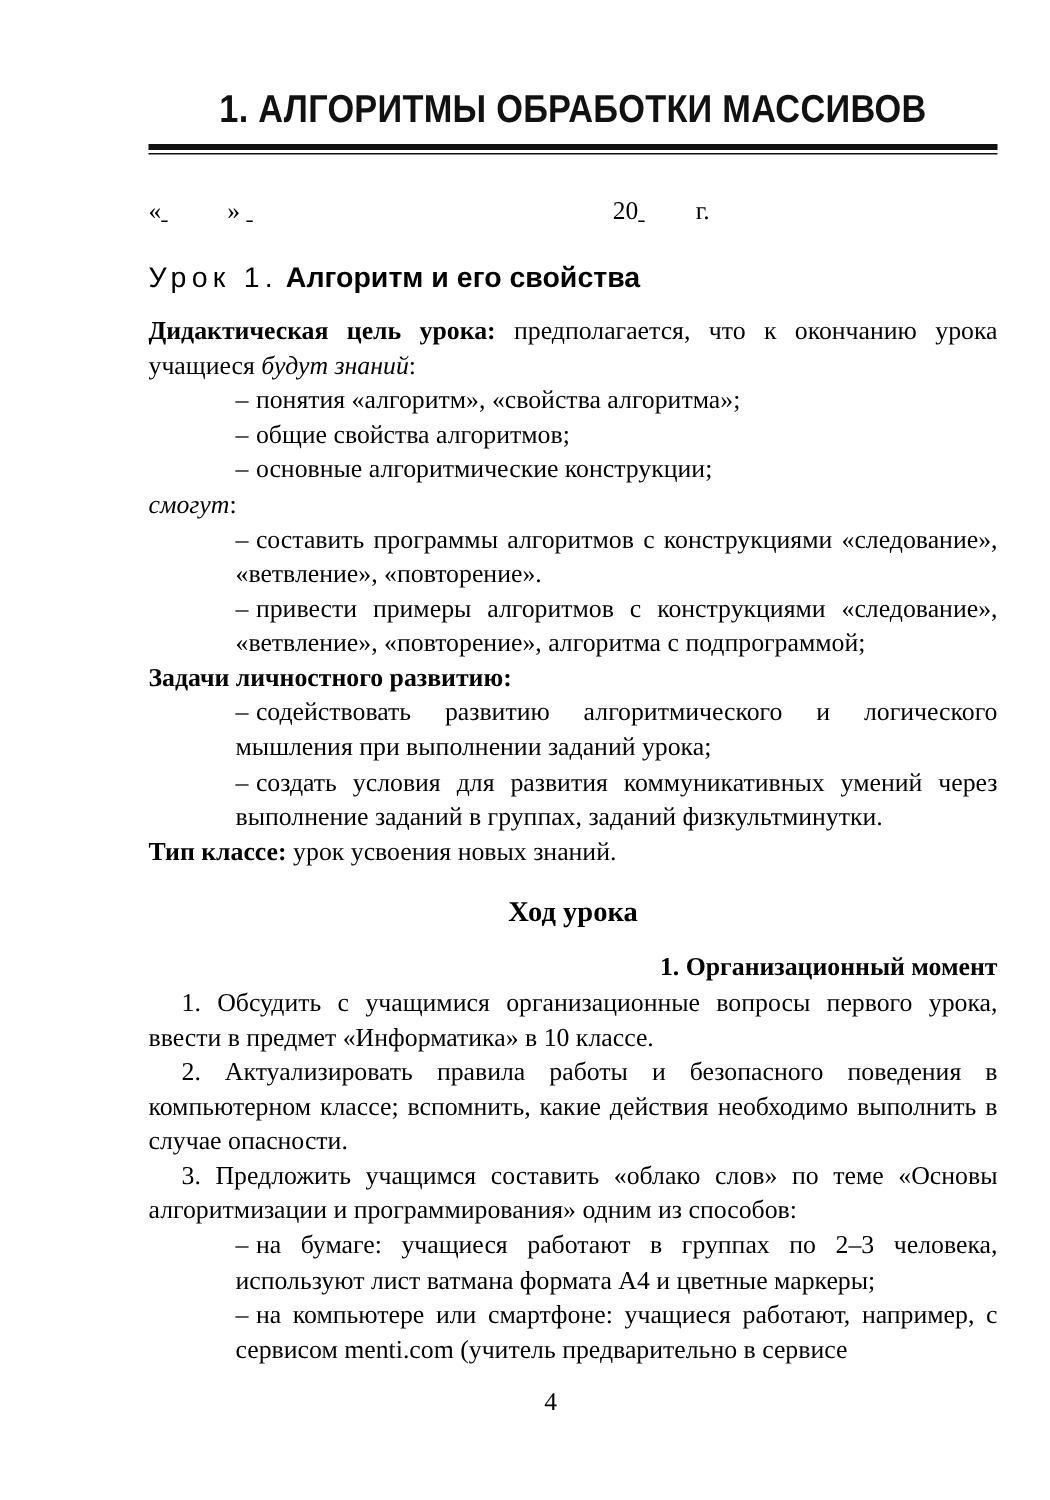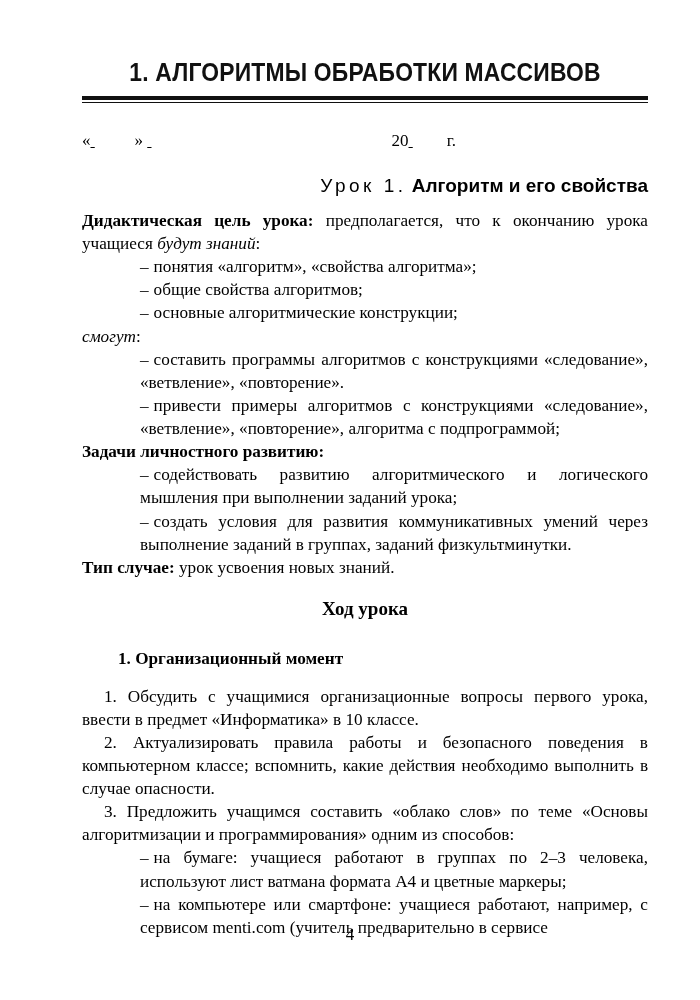--- a/index.html
+++ b/index.html
@@ -11,21 +11,21 @@
     width: 700px;
     height: 1000px;
     position: relative;
     font-family: "Liberation Serif", "DejaVu Serif", serif;
     color: #000000;
     overflow: hidden;
   }
 
   .page {
     position: absolute;
-    left: 0; top: 0;
+    left: 17px; top: 0;
     width: 564px;
     height: 1000px;
     box-sizing: border-box;
     text-decoration: underline;
   }
 
   .content {
     position: absolute;
     left: 82px;
     top: 0;
@@ -77,21 +77,21 @@
     letter-spacing: 0px;
   }
   .date-line .blank-day { display: inline-block; width: 44px; }
   .date-line .blank-month { display: inline-block; width: 240px; }
   .date-line .blank-year { display: inline-block; width: 34px; }
 
   
   .lesson-heading {
     margin: 0;
     padding-top: 22px;
-    text-align: right;
+    text-align: left;
     font-family: "Liberation Sans", "DejaVu Sans", sans-serif;
     font-size: 19px;
     line-height: 1.25;
     white-space: nowrap;
   }
   .lesson-heading .lesson-num {
     font-weight: normal;
     letter-spacing: 3.5px;
   }
   .lesson-heading .lesson-name {
@@ -129,25 +129,25 @@
   .section-heading {
     margin: 0;
     padding-top: 17px;
     padding-bottom: 12px;
     text-align: center;
     font-weight: bold;
     font-size: 19px;
   }
 
   .subsection-heading {
-    margin: 14px;
+    margin: 0;
     text-indent: 22px;
     font-weight: bold;
     font-size: 17.2px;
-    text-align: left;
+    text-align: right;
   }
 
   
   .page-number {
     position: absolute;
     left: 0;
     top: 925px;
     width: 700px;
     text-align: center;
     font-size: 17px;
@@ -190,21 +190,21 @@
       <p class="para"><i>смогут</i><span>:</span></p>
 
       <p class="bullet"><span class="dash">–</span><span>составить программы алгоритмов с конструкциями «следование», «ветвление», «повторение».</span></p>
       <p class="bullet"><span class="dash">–</span><span>привести примеры алгоритмов с конструкциями «следование», «ветвление», «повторение», алгоритма с подпрограммой;</span></p>
 
       <p class="para"><b>Задачи личностного развитию:</b></p>
 
       <p class="bullet"><span class="dash">–</span><span>содействовать развитию алгоритмического и логического мышления при выполнении заданий урока;</span></p>
       <p class="bullet"><span class="dash">–</span><span>создать условия для развития коммуникативных умений через выполнение заданий в группах, заданий физкультминутки.</span></p>
 
-      <p class="para"><b>Тип случае:</b><span> урок усвоения новых знаний.</span></p>
+      <p class="para"><b>Тип классе:</b><span> урок усвоения новых знаний.</span></p>
 
 
       <h3 class="section-heading">Ход урока</h3>
 
       <p class="subsection-heading">1. Организационный момент</p>
 
       <p class="para indent">1. Обсудить с учащимися организационные вопросы первого урока, ввести в предмет «Информатика» в 10 классе.</p>
       <p class="para indent">2. Актуализировать правила работы и безопасного поведения в компьютерном классе; вспомнить, какие действия необходимо выполнить в случае опасности.</p>
       <p class="para indent">3. Предложить учащимся составить «облако слов» по теме «Основы алгоритмизации и программирования» одним из способов:</p>
 

